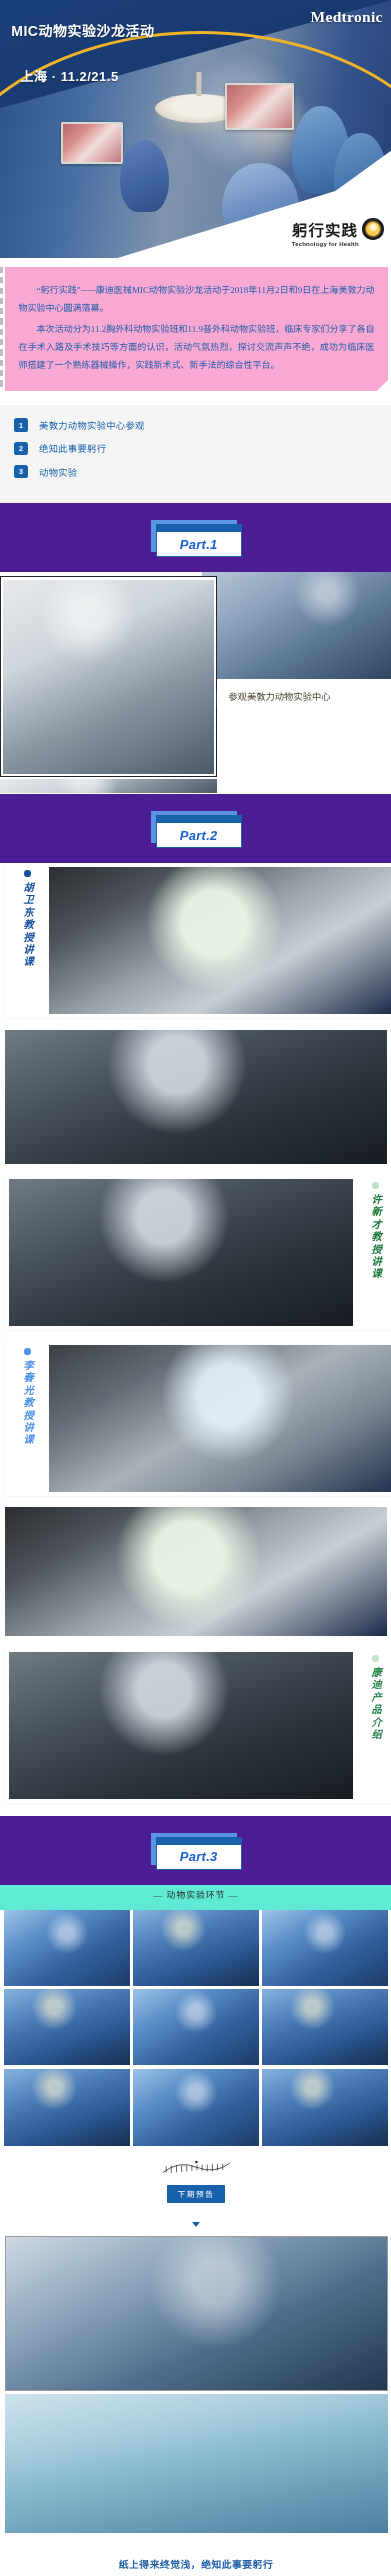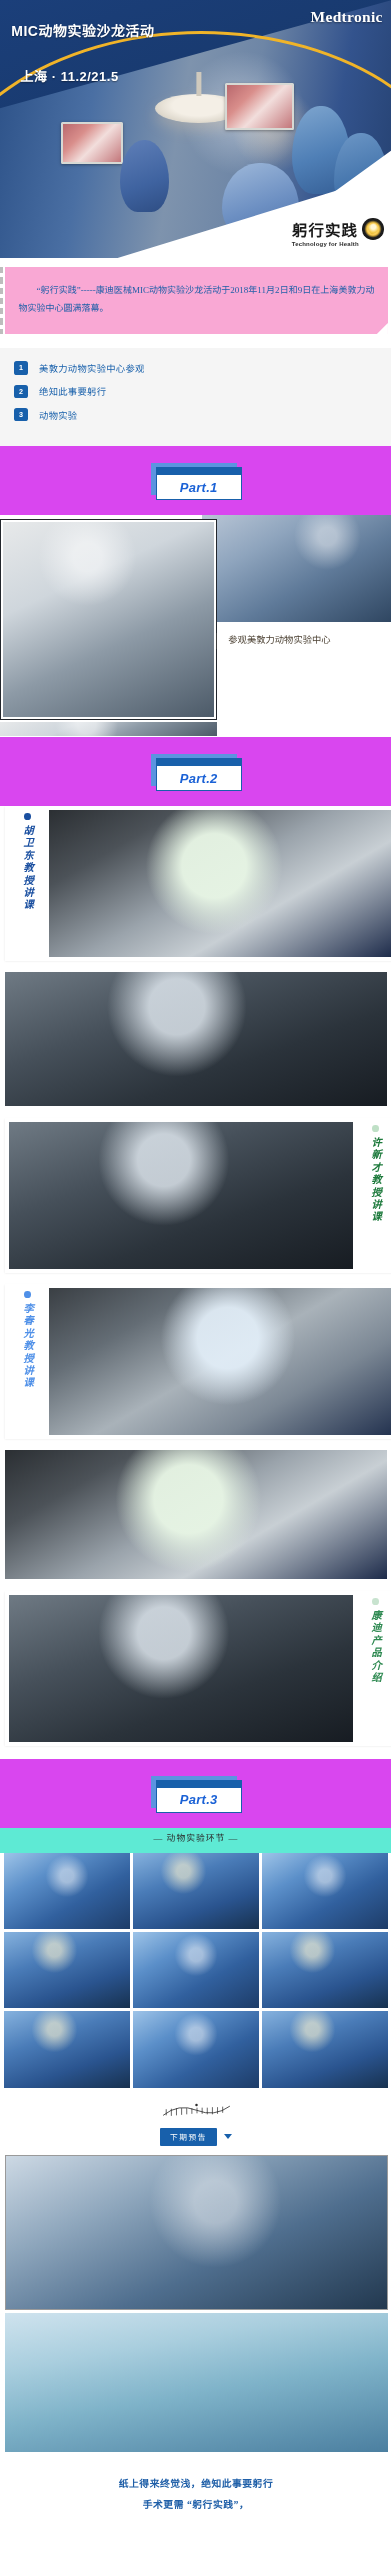--- a/index.html
+++ b/index.html
@@ -173,21 +173,21 @@
   .flow-list { padding-left: 14.4px; }
   .flow-item { display: flex; align-items: center; gap: 11.3px; margin-bottom: 9.3px; }
   .flow-num {
     width: 13.4px; height: 13.4px; border-radius: 2.6px; background: #1860ab;
     color: #ffffff; font-size: 7.2px; font-weight: bold;
     display: flex; align-items: center; justify-content: center; flex: 0 0 auto;
   }
   .flow-label { font-size: 9.3px; color: #1860ab; letter-spacing: 0.3px; }
 
   
-  .part-badge-wrap { display: flex; justify-content: center; padding: 16.5px 0 13.4px 0; background: #d946ef; }
+  .part-badge-wrap { display: flex; justify-content: center; padding: 16.5px 0 13.4px 0; background: #4c1d95; }
   .part-badge { position: relative; width: 91px; height: 39px; }
   .pb-back {
     position: absolute; left: 0; top: 0; width: 86px; height: 32px; background: #5b94e0;
   }
   .pb-mid {
     position: absolute; left: 5.2px; top: 4.1px; width: 86px; height: 31px; background: #1860ab;
   }
   .pb-front {
     position: absolute; left: 5.2px; top: 11.3px; width: 86px; height: 26px;
     background: #ffffff; border: 1px solid #1860ab;
@@ -297,21 +297,21 @@
     gap: 3.1px; padding: 0 4.1px; background: #ffffff;
   }
   .p3-grid .photo { height: 76px; }
   .p3-grid .photo.wide { height: 77px; }
 
   
   .orn-wrap { display: flex; justify-content: center; padding: 13.4px 0 5.2px 0; background:#ffffff; }
   .orn { width: 77px; height: 17.5px; position: relative; }
 
   
-  .prev-wrap { display:flex; justify-content:center; align-items:center; gap:7px; padding: 3.1px 0 9.3px 0; background:#ffffff; }
+  .prev-wrap { display:flex; justify-content:center; align-items:center; gap:19px; padding: 3.1px 0 9.3px 0; background:#ffffff;flex-direction:column; }
   .prev-badge {
     background: #1860ab; color: #fff; font-size: 7.7px; letter-spacing: 1.5px;
     padding: 3.6px 10.3px; border-radius: 1px;
   }
   .prev-arrow { width: 0; height: 0; border-left: 4.6px solid transparent; border-right: 4.6px solid transparent; border-top: 5.7px solid #1860ab; }
 
   .preview-photo { width: 383px; height: 155px; margin: 0 auto; display:block; }
   .preview-photo2 { width: 383px; height: 139px; margin: 3.1px auto 0 auto; display:block; }
 
   
@@ -348,20 +348,21 @@
       <span class="logo-cn">躬行实践</span>
       <span class="logo-mark"></span>
     </div>
     <div class="logo-tag">Technology for Health</div>
   </div>
 </div>
 
 <div class="intro-zone">
   <div class="intro-card">
     <p class="intro-p">“躬行实践”-----康迪医械MIC动物实验沙龙活动于2018年11月2日和9日在上海美敦力动物实验中心圆满落幕。</p>
+    <p class="intro-p">本次活动分为11.2胸外科动物实验班和11.9普外科动物实验班，临床专家们分享了各自在手术入路及手术技巧等方面的认识，活动气氛热烈，探讨交流声声不绝，成功为临床医师搭建了一个熟练器械操作，实践新术式、新手法的综合性平台。</p>
   </div>
 </div>
 
 <div class="flow-zone">
   <div class="flow-list">
     <div class="flow-item">
       <span class="flow-num">1</span>
       <span class="flow-label">美敦力动物实验中心参观</span>
     </div>
     <div class="flow-item">

